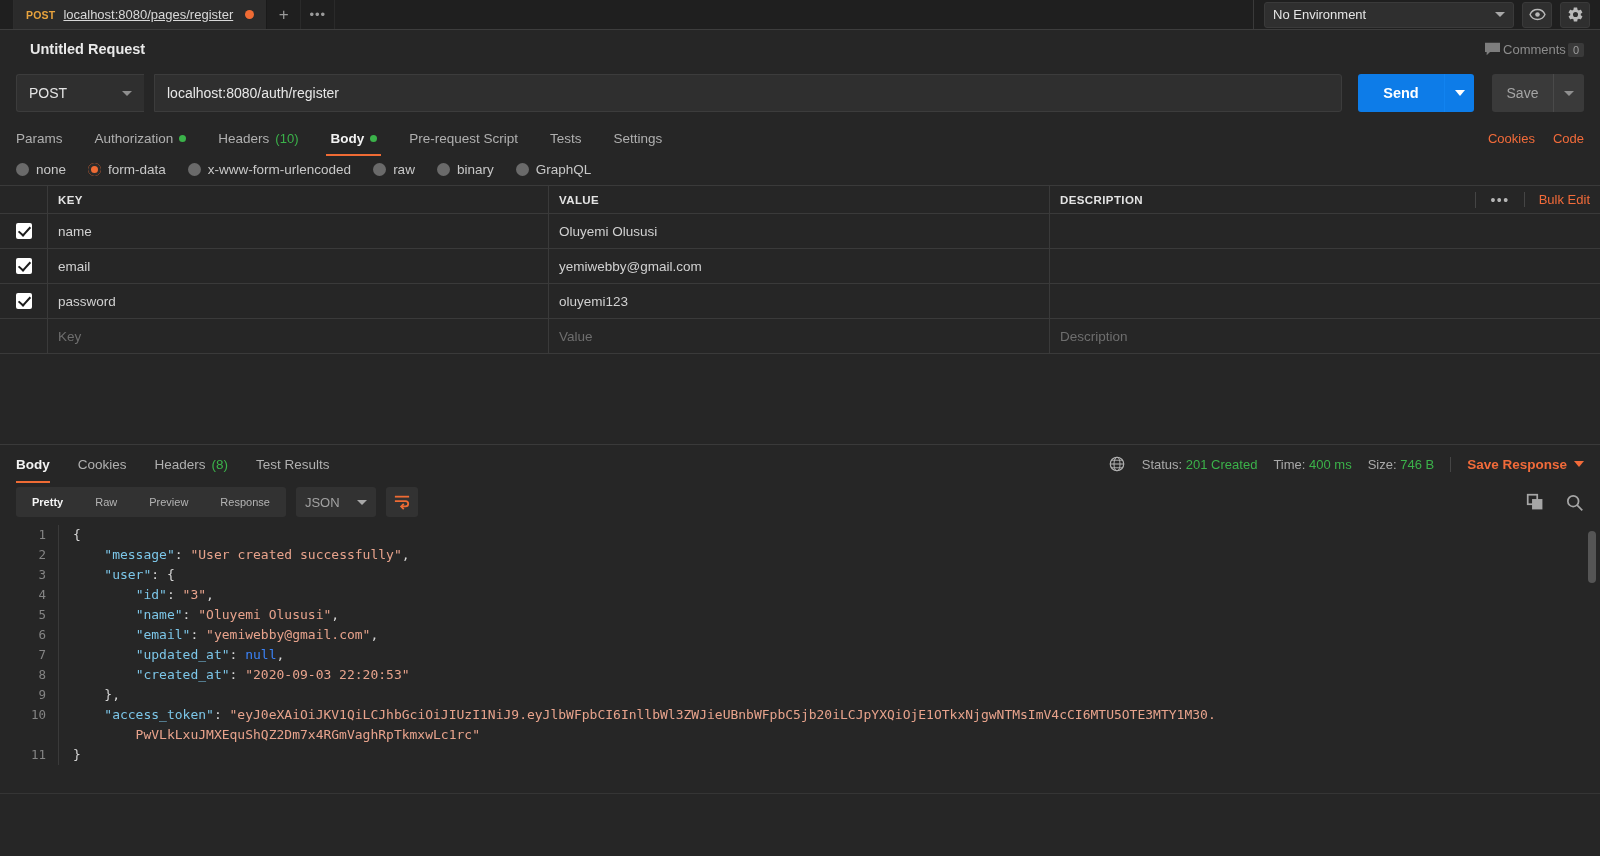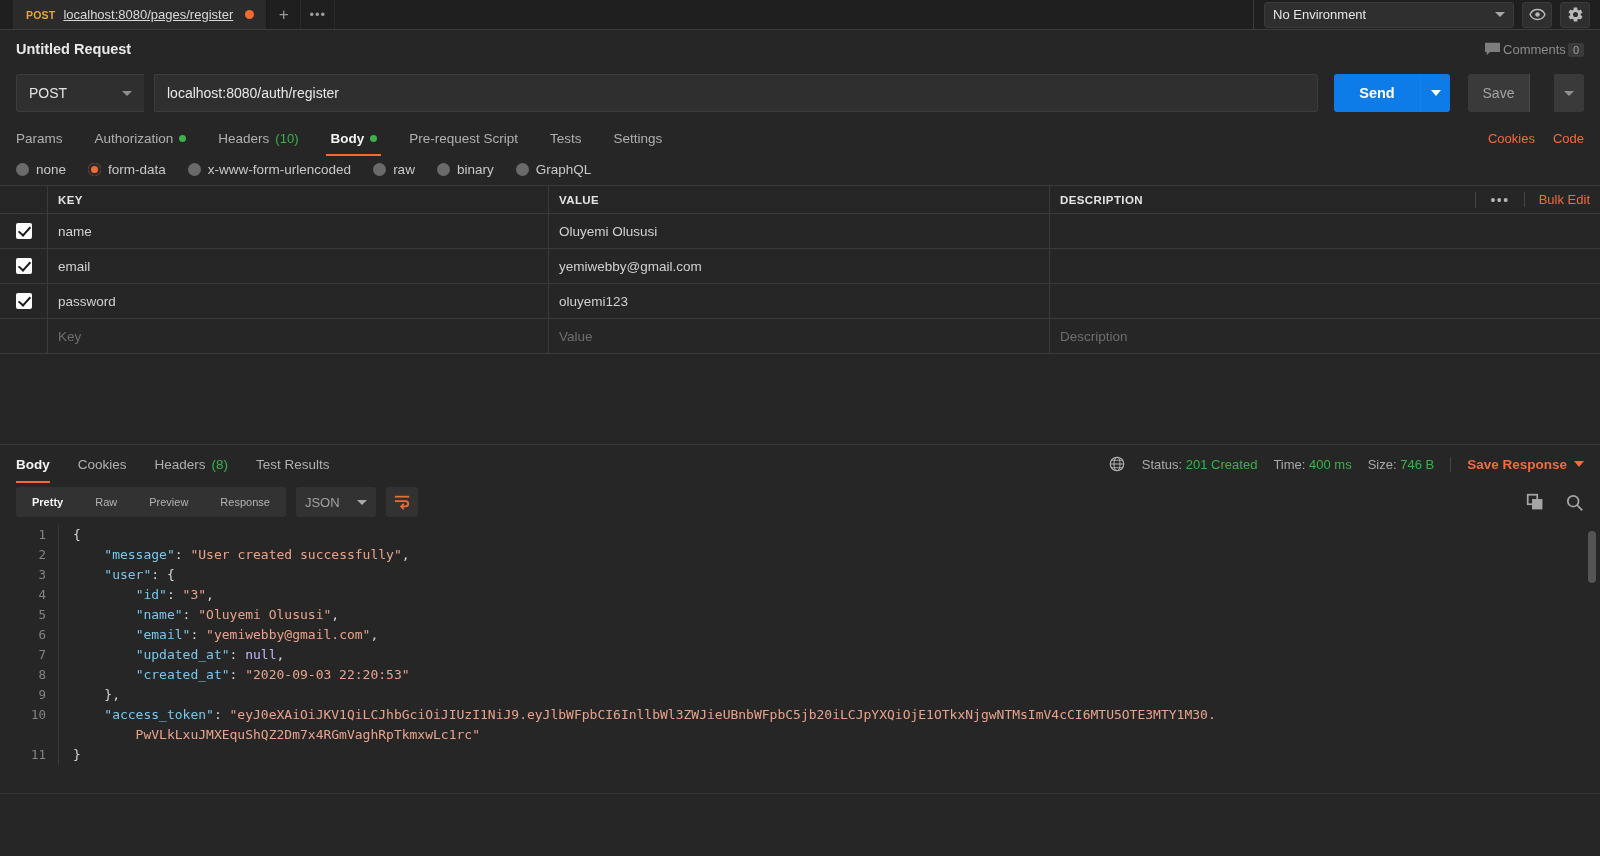--- a/index.html
+++ b/index.html
@@ -49,21 +49,21 @@
   }
   .caret { width: 0; height: 0; border-left: 5px solid transparent; border-right: 5px solid transparent; border-top: 5px solid #a8a8a8; }
   .ico-btn {
     width: 30px; height: 26px; background: #2f2f2f; border: 1px solid #3a3a3a; border-radius: 3px;
     display: flex; align-items: center; justify-content: center; cursor: pointer;
   }
 
   
   .req-head {
     height: 38px; display: flex; align-items: center; justify-content: space-between;
-    padding: 0 16px; background: #262626;
+    padding: 0 16px; background: #262626; margin-left: 14px;
   }
   .req-title { font-size: 14.5px; font-weight: bold; color: #e9e9e9; }
   .comments { display: flex; align-items: flex-end; gap: 2px; color: #8c8c8c; font-size: 13px; cursor: pointer; }
   .comment-count {
     background: #3a3a3a; color: #9e9e9e; font-size: 11px;
     padding: 1px 5px; border-radius: 2px;
   }
 
   
   .urlbar { display: flex; align-items: center; padding: 6px 16px 8px 16px; gap: 10px; }
@@ -85,21 +85,21 @@
     width: 86px; height: 38px; background: #0d7ce8; color: #fff;
     border: none; font-size: 14.5px; font-weight: bold; cursor: pointer;
     border-radius: 3px 0 0 3px; font-family: "Liberation Sans", sans-serif;
   }
   .send-caret-btn {
     width: 30px; height: 38px; background: #0d7ce8; border: none;
     border-left: 1px solid #1183f0; border-radius: 0 3px 3px 0; cursor: pointer;
     display: flex; align-items: center; justify-content: center;
   }
   .send-caret { width:0;height:0;border-left:5px solid transparent;border-right:5px solid transparent;border-top:6px solid #fff; }
-  .save-group { display: flex; margin-left: 8px; gap: 24px; }
+  .save-group { display: flex; margin-left: 8px; }
   .save-btn {
     width: 62px; height: 38px; background: #3a3a3a; color: #a4a4a4;
     border: none; border-right: 1px solid #4a4a4a; font-size: 14px; cursor: pointer;
     border-radius: 3px 0 0 3px; font-family: "Liberation Sans", sans-serif;
   }
   .save-caret-btn {
     width: 30px; height: 38px; background: #3a3a3a; border: none;
     border-radius: 0 3px 3px 0; cursor: pointer;
     display: flex; align-items: center; justify-content: center;
   }
@@ -216,21 +216,21 @@
   .code-line { display: flex; height: 20px; }
   .ln {
     width: 58px; text-align: right; padding-right: 12px; color: #848484;
     font-size: 12.5px; flex-shrink: 0; user-select: none;
   }
   .gutter-bar { width: 1px; background: #3a3a3a; flex-shrink: 0; }
   .code-txt { padding-left: 14px; white-space: pre; }
   .k { color: #7cc6e8; }
   .s { color: #e8a38c; }
   .p { color: #d8d8d8; }
-  .n { color: #c4b5fd; text-align: center; }
+  .n { color: #3b82f6; text-align: center; }
   .scroll-track {
     position: absolute; right: 4px; top: 6px; width: 8px; height: 252px;
   }
   .scroll-thumb {
     position: absolute; right: 0; top: 0; width: 8px; height: 52px;
     background: #555; border-radius: 4px;
   }
   .bottom-bar { height: 16px; background: #262626; border-top: 1px solid #353535; }
 </style>
 </head>

